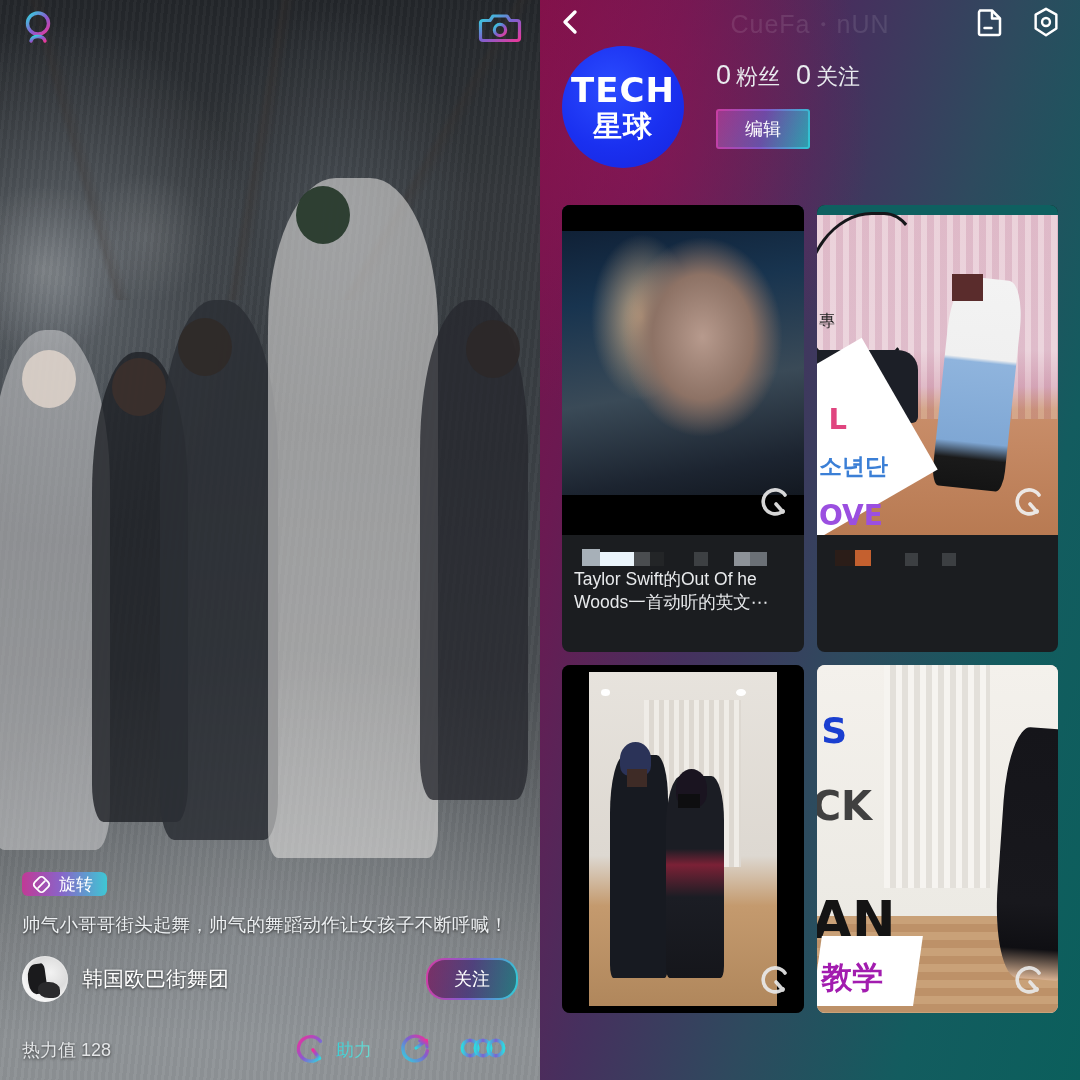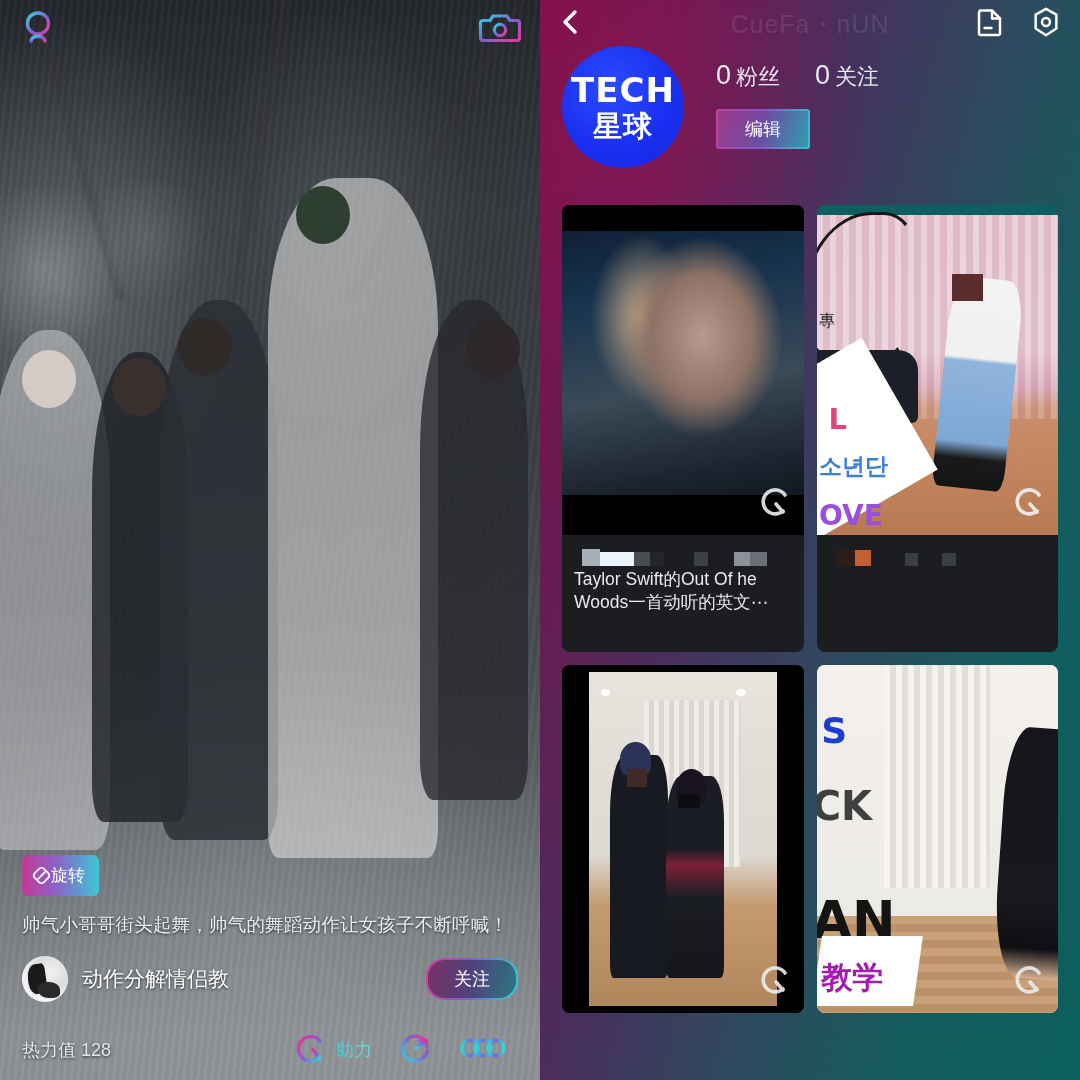--- a/index.html
+++ b/index.html
@@ -41,21 +41,21 @@
       linear-gradient(120deg,rgba(0,0,0,0) 72%,rgba(60,50,45,.7) 73%,rgba(0,0,0,0) 75%);}
 
   
   .l-topbar{position:absolute;top:0;left:0;width:540px;height:56px;display:flex;align-items:center;
     justify-content:space-between;padding:0 18px;box-sizing:border-box;z-index:6;}
   .q-logo{width:40px;height:40px;}
   .cam-ic{width:44px;height:40px;}
 
   
   .l-bottom{position:absolute;left:0;bottom:0;width:540px;z-index:6;padding:0 22px 0 22px;box-sizing:border-box;}
-  .rotate-chip{display:inline-flex;align-items:center;height:41px;padding:0 14px 0 10px;
+  .rotate-chip{display:inline-flex;align-items:center;gap:8px;height:24px;padding:0 14px 0 10px;
     border-radius:6px;background:linear-gradient(90deg,#c13a96 0%,#8a63c8 45%,#3ec7d4 100%);
     color:#fff;font-size:17px;margin-bottom:16px;}
   .rotate-chip svg{display:block;}
   .l-caption{color:#eceff1;font-size:18.5px;line-height:1.45;letter-spacing:.2px;
     text-shadow:0 1px 3px rgba(0,0,0,.75);margin-bottom:17px;}
   .l-userrow{display:flex;align-items:center;margin-bottom:18px;}
   .l-avatar{width:46px;height:46px;border-radius:50%;flex:0 0 auto;overflow:hidden;position:relative;
     background:radial-gradient(circle at 62% 36%,#f2f2f2 0%,#dcdcdc 42%,#f6f6f6 70%,#cfcfcf 100%);
     box-shadow:0 0 0 1px rgba(255,255,255,.25) inset;}
   .l-avatar::before{content:"";position:absolute;left:6px;top:8px;width:18px;height:30px;
@@ -87,21 +87,21 @@
   .r-topicons{margin-left:auto;display:flex;align-items:center;gap:26px;z-index:2;}
 
   .r-profile{position:relative;z-index:5;display:flex;padding:46px 0 0 22px;}
   .r-avatar{width:122px;height:122px;border-radius:50%;flex:0 0 auto;
     background:radial-gradient(circle at 40% 34%,#2b4cff 0%,#1a30f0 55%,#1624dd 100%);
     display:flex;flex-direction:column;align-items:center;justify-content:center;color:#fff;}
   .av-t1{font-size:34px;font-weight:bold;letter-spacing:1px;line-height:1;
     font-family:"DejaVu Sans",sans-serif;}
   .av-t2{font-size:29px;font-weight:bold;line-height:1;margin-top:5px;letter-spacing:1px;}
   .r-stats{padding-left:32px;padding-top:14px;}
-  .stat-row{display:flex;align-items:baseline;gap:35px;color:#fff;}
+  .stat-row{display:flex;align-items:baseline;gap:16px;color:#fff;}
   .stat{font-size:22px;color:#e9ecef;}
   .stat b{font-size:27px;font-weight:normal;margin-right:5px;}
   .edit-btn{margin-top:17px;width:90px;height:36px;border-radius:3px;display:flex;align-items:center;
     justify-content:center;font-size:18px;color:#fff;border:2px solid transparent;
     background-image:linear-gradient(rgba(70,40,80,.30),rgba(40,70,85,.30)),linear-gradient(100deg,#c93da2,#8257c9 50%,#2ec9d4);
     background-origin:border-box;background-clip:padding-box,border-box;}
 
   
   .r-grid{position:relative;z-index:5;display:grid;grid-template-columns:1fr 1fr;gap:13px;
     padding:37px 22px 0 22px;box-sizing:border-box;}
@@ -227,21 +227,21 @@
             <path d="M6.5 13.5L13.5 6.5" stroke="#fff" stroke-width="1.9" stroke-linecap="round"></path>
           </svg>
         </span>
         <span>旋转</span>
       </div>
 
       <div class="l-caption">帅气小哥哥街头起舞，帅气的舞蹈动作让女孩子不断呼喊！</div>
 
       <div class="l-userrow">
         <div class="l-avatar"></div>
-        <div class="l-username">动作分解情侣教</div>
+        <div class="l-username">韩国欧巴街舞团</div>
         <div class="follow-btn">关注</div>
       </div>
 
       <div class="l-actionrow">
         <div class="heat">
           <span>热力值</span>
           <span>128</span>
         </div>
         <div class="acts">
           <div class="act">

